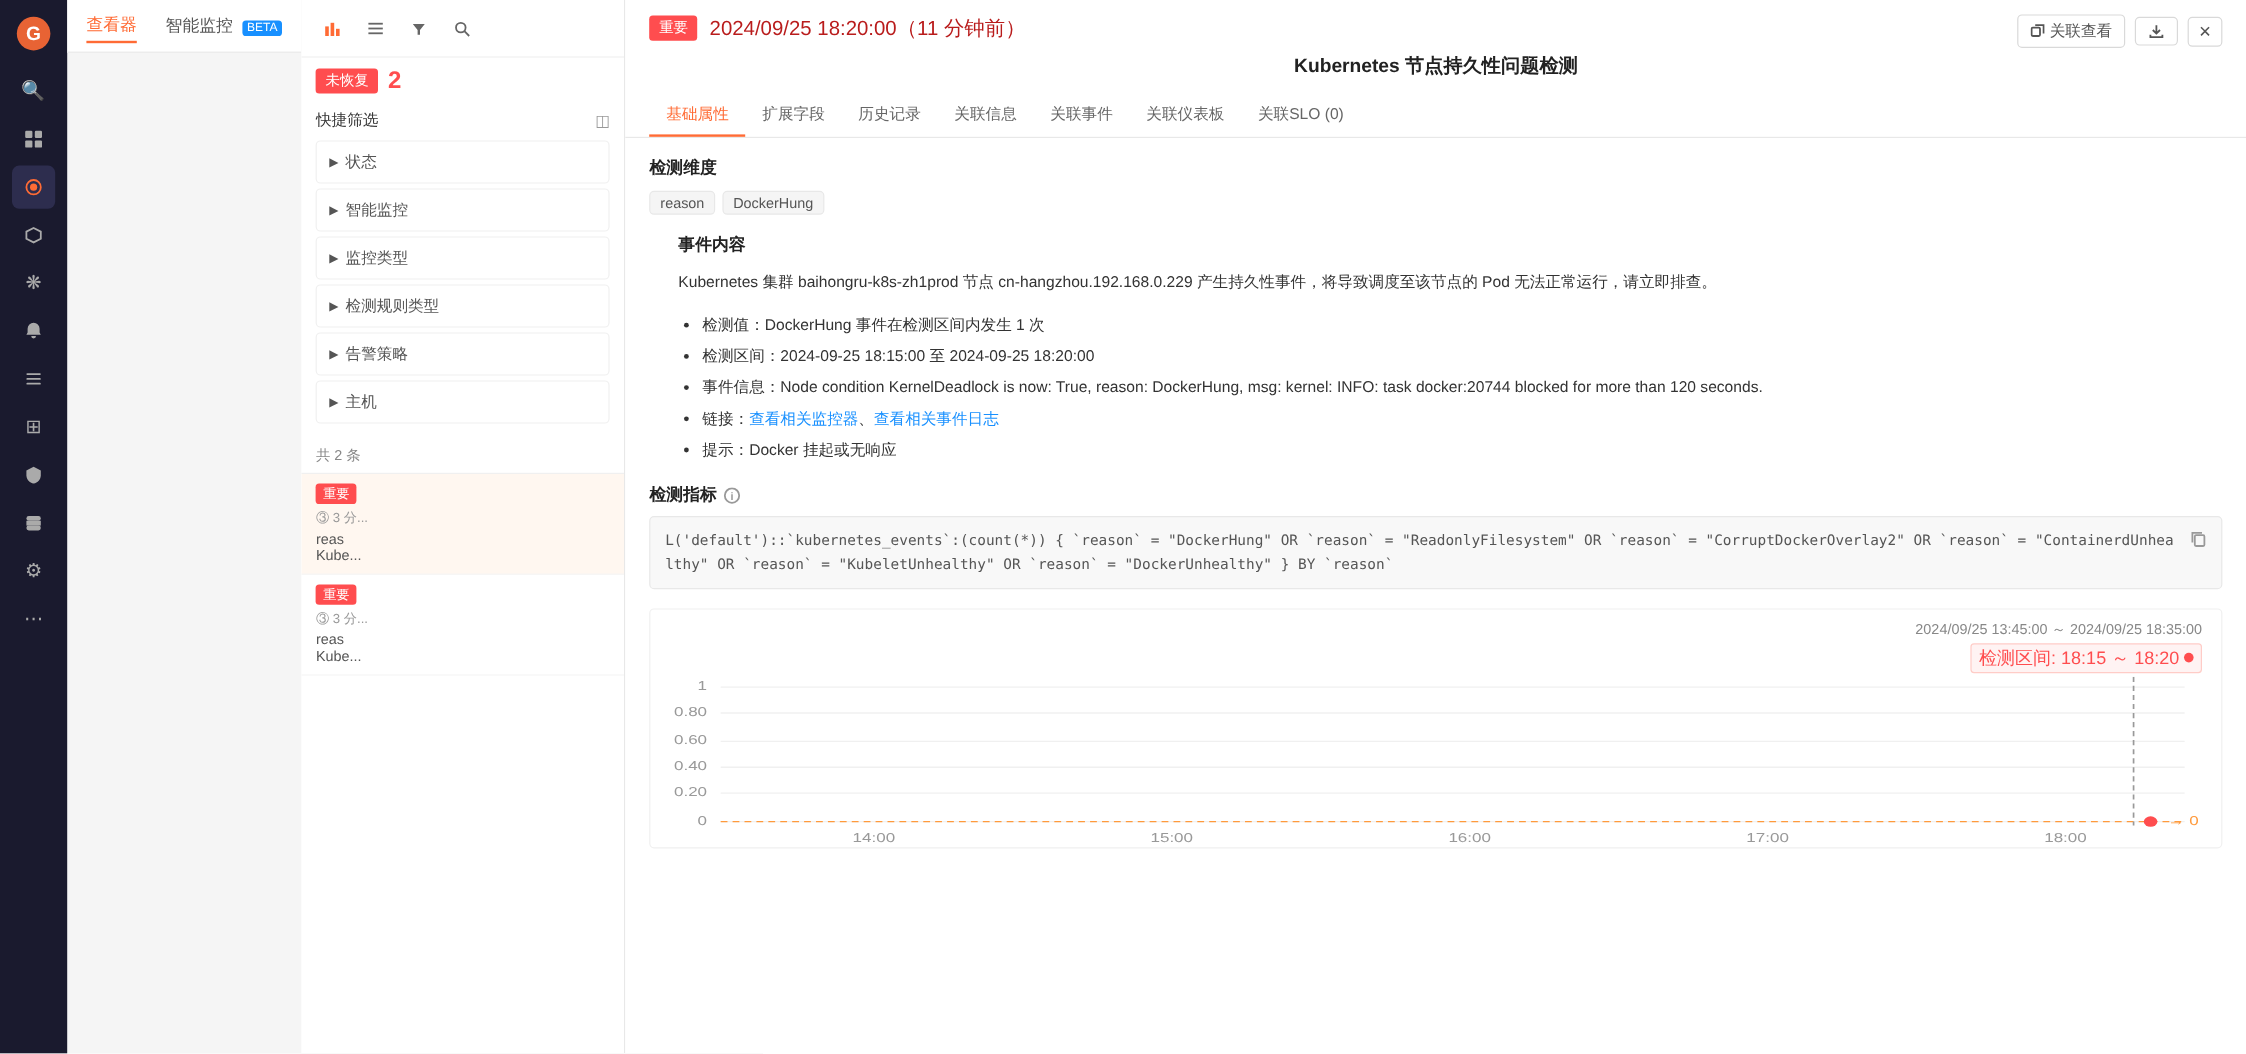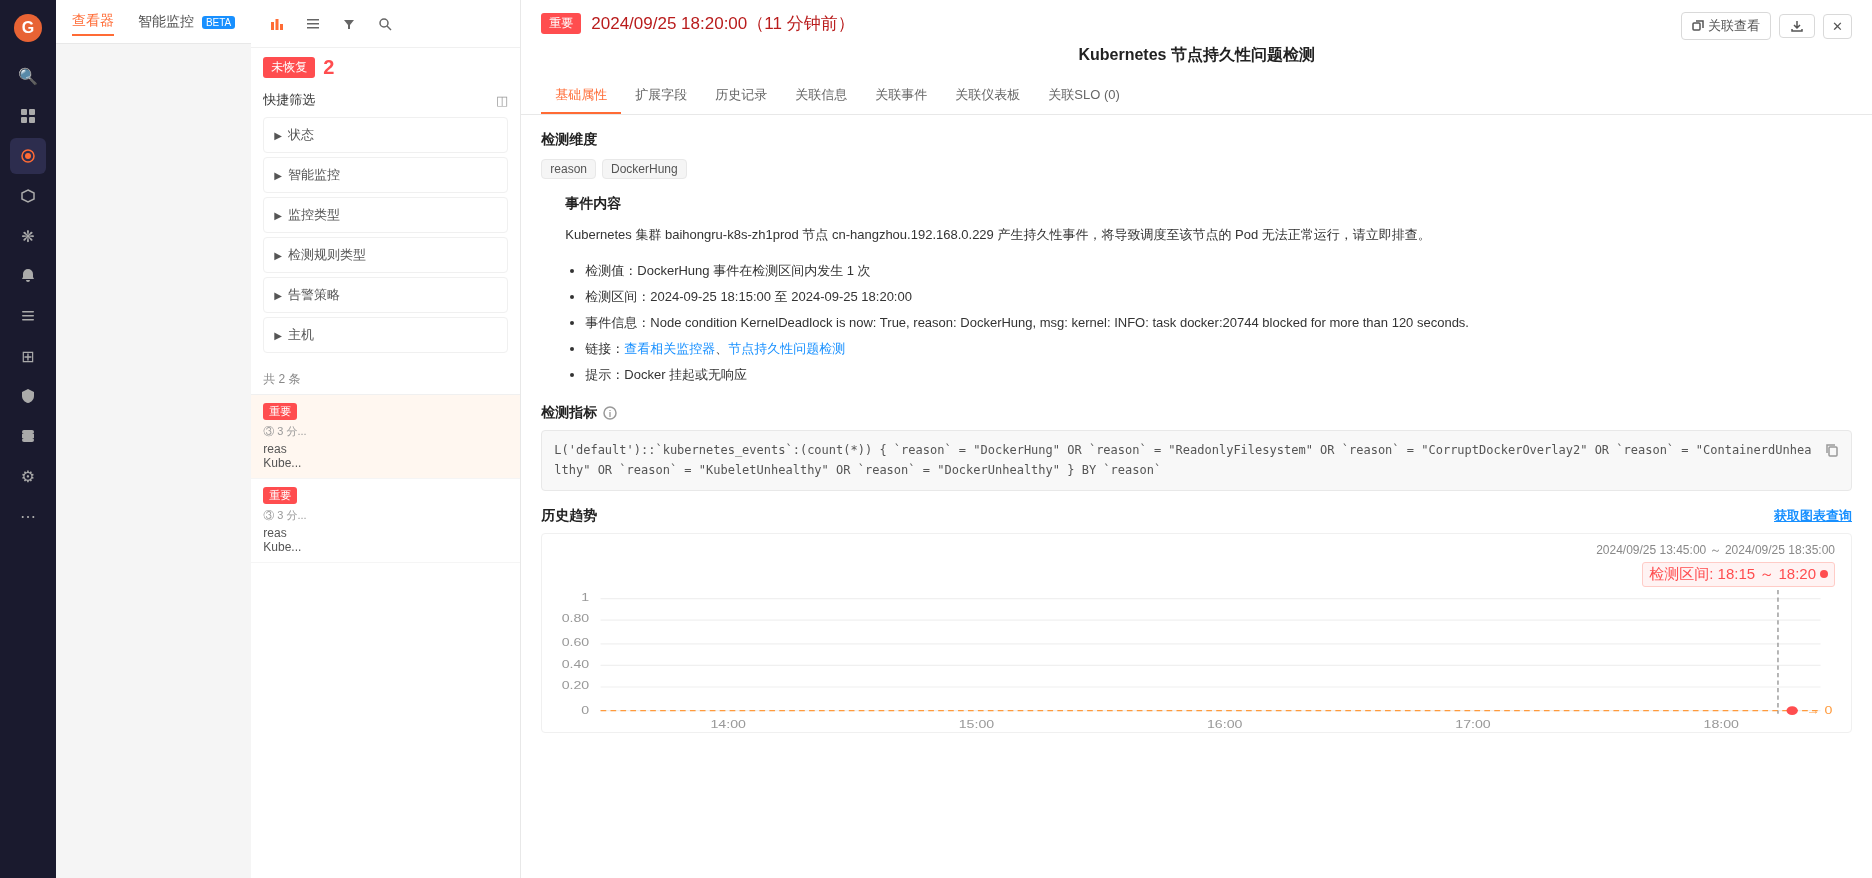--- a/index.html
+++ b/index.html
@@ -289,21 +289,21 @@
           <span class="tag">DockerHung</span>
         </div>
 
         <div class="event-content-section">
           <div class="section-title">事件内容</div>
           <div class="event-description">Kubernetes 集群 baihongru-k8s-zh1prod 节点 cn-hangzhou.192.168.0.229 产生持久性事件，将导致调度至该节点的 Pod 无法正常运行，请立即排查。</div>
           <ul class="event-list">
             <li>检测值：DockerHung 事件在检测区间内发生 1 次</li>
             <li>检测区间：2024-09-25 18:15:00 至 2024-09-25 18:20:00</li>
             <li>事件信息：Node condition KernelDeadlock is now: True, reason: DockerHung, msg: kernel: INFO: task docker:20744 blocked for more than 120 seconds.</li>
-            <li>链接：<a href="#">查看相关监控器</a>、<a href="#">节点持久性问题检测</a></li>
+            <li>链接：<a href="#">查看相关监控器</a>、<a href="#">查看相关事件日志</a></li>
             <li>提示：Docker 挂起或无响应</li>
           </ul>
         </div>
 
         <div class="metric-section">
           <div class="metric-title">
             <span>检测指标</span>
             <svg width="14" height="14" viewBox="0 0 14 14" fill="none" stroke="#999" stroke-width="1.5">
                 <circle cx="7" cy="7" r="6"></circle>
                 <text x="7" y="11" text-anchor="middle" fill="#999" font-size="9" stroke="none">i</text>
@@ -314,24 +314,20 @@
             <span class="copy-btn">
               <svg width="14" height="14" viewBox="0 0 14 14" fill="none" stroke="currentColor" stroke-width="1.5">
                   <rect x="4" y="4" width="8" height="9" rx="1"></rect>
                   <path d="M2 10V2h8"></path>
                 </svg>
             </span>
           </div>
         </div>
 
         <div class="history-section">
-          <div class="history-title">
-            <span>历史趋势</span>
-            <a href="#" class="chart-query-link">获取图表查询</a>
-          </div>
           <div class="chart-container">
             <div class="chart-date-range">2024/09/25 13:45:00 ～ 2024/09/25 18:35:00</div>
             <div class="chart-annotation">
               <span>检测区间: 18:15 ～ 18:20</span>
               <div class="chart-annotation-dot"></div>
             </div>
 
             <svg class="chart" viewBox="0 0 900 130" preserveAspectRatio="none">
 
               <text x="22" y="10" font-size="10" fill="#999" text-anchor="end">1</text>

